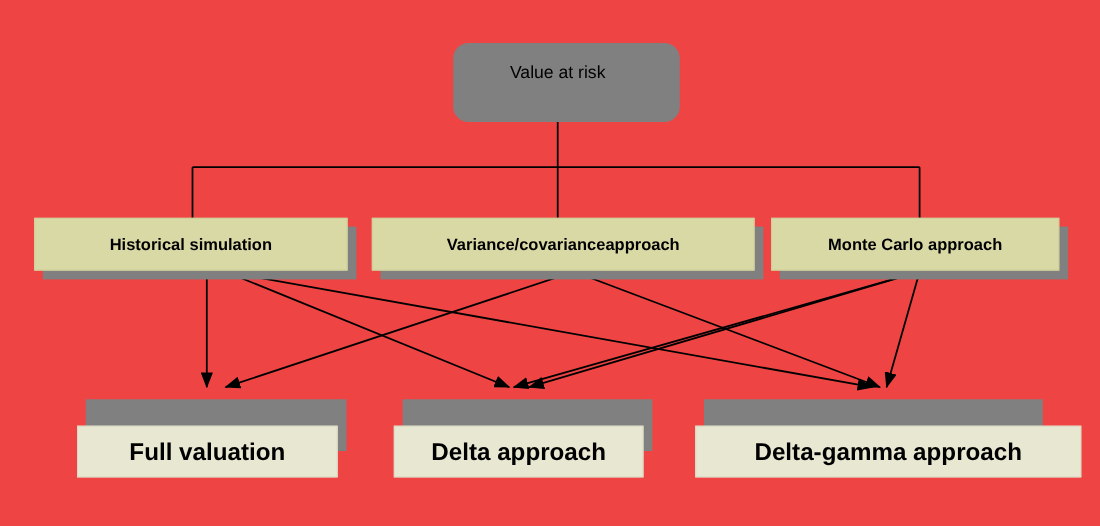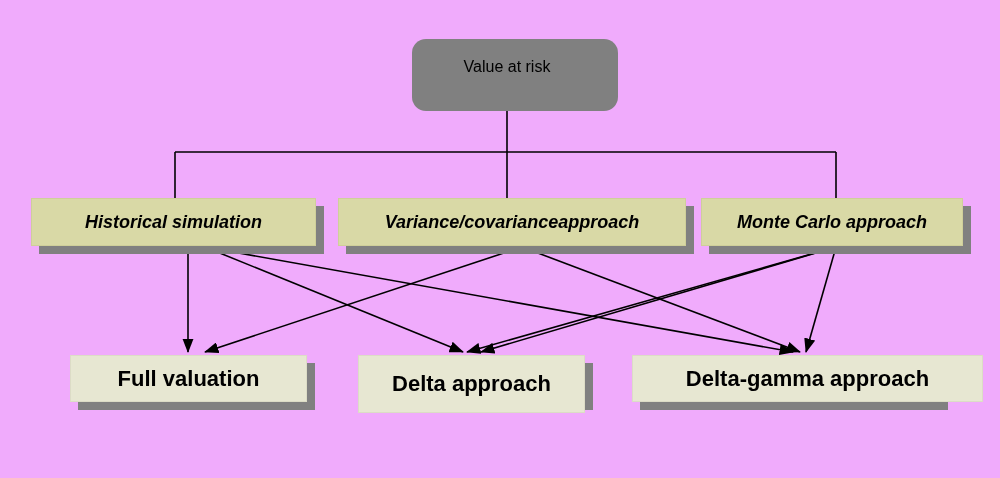--- a/index.html
+++ b/index.html
@@ -11,21 +11,21 @@
   body {
     width: 1000px;
     height: 478px;
     font-family: "Liberation Sans", sans-serif;
     overflow: hidden;
   }
   #diagram-canvas {
     position: relative;
     width: 1000px;
     height: 478px;
-    background: #f0abfc;
+    background: #ef4444;
   }
   #connector-layer {
     position: absolute;
     left: 0;
     top: 0;
     width: 1000px;
     height: 478px;
   }
   .node {
     position: absolute;
@@ -43,30 +43,30 @@
   }
   .node-root-shadow {
     border-radius: 14px;
   }
   
   .node-level2 {
     background: #d9d9a6;
     border: 1px solid #cfcf9a;
     color: #000000;
     font-weight: bold;
-    font-size: 18px;
-    font-style: italic;
+    font-size: 15px;
   }
   
   .node-level3 {
     background: #e7e7d2;
     border: 1px solid #dcdcc6;
     color: #000000;
     font-weight: bold;
     font-size: 22px;
+    margin-top: 32px;
   }
   .node-label {
     display: block;
     pointer-events: none;
   }
 </style>
 </head>
 <body>
 
 <div id="diagram-canvas">
@@ -111,21 +111,21 @@
       </div>
       <div class="node-shadow" style="left: 709px; top: 206px; width: 262px; height: 48px;"></div>
       <div class="node node-level2" style="left: 701px; top: 198px; width: 262px; height: 48px;">
         <span class="node-label">Monte Carlo approach</span>
       </div>
       <div class="node-shadow" style="left: 78px; top: 363px; width: 237px; height: 47px;"></div>
       <div class="node node-level3" style="left: 70px; top: 355px; width: 237px; height: 47px;">
         <span class="node-label">Full valuation</span>
       </div>
       <div class="node-shadow" style="left: 366px; top: 363px; width: 227px; height: 47px;"></div>
-      <div class="node node-level3" style="left: 358px; top: 355px; width: 227px; height: 58px;">
+      <div class="node node-level3" style="left: 358px; top: 355px; width: 227px; height: 47px;">
         <span class="node-label">Delta approach</span>
       </div>
       <div class="node-shadow" style="left: 640px; top: 363px; width: 308px; height: 47px;"></div>
       <div class="node node-level3" style="left: 632px; top: 355px; width: 351px; height: 47px;">
         <span class="node-label">Delta-gamma approach</span>
       </div>
     </div>
 
 </div>
 

